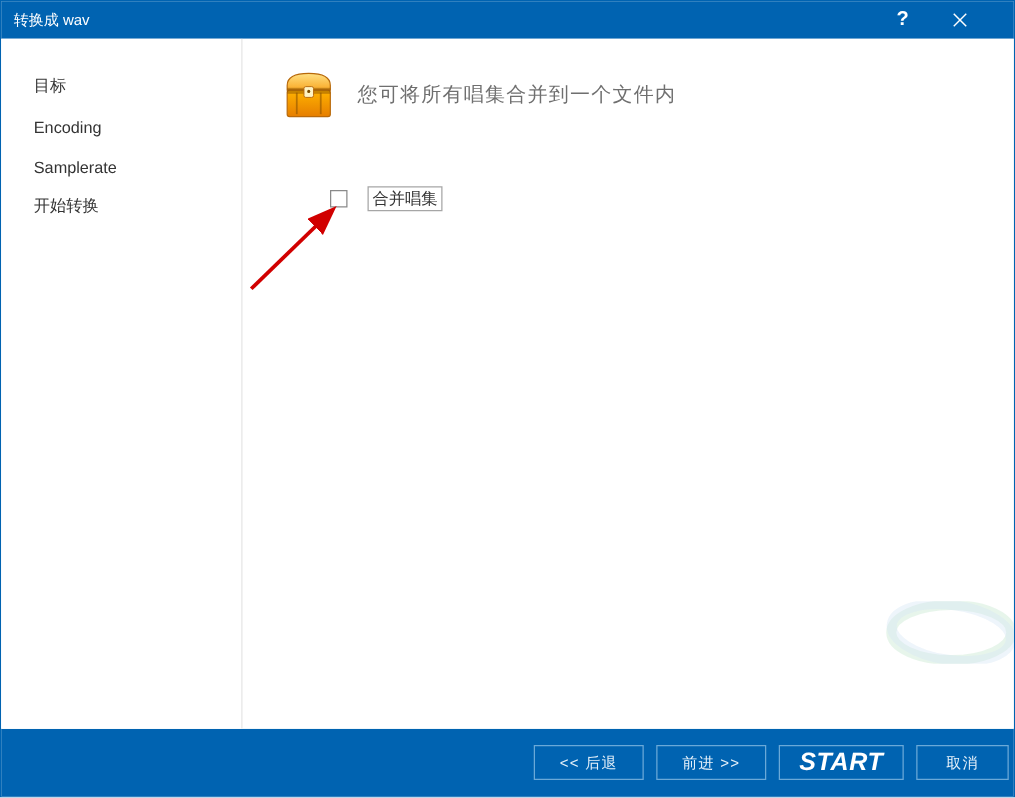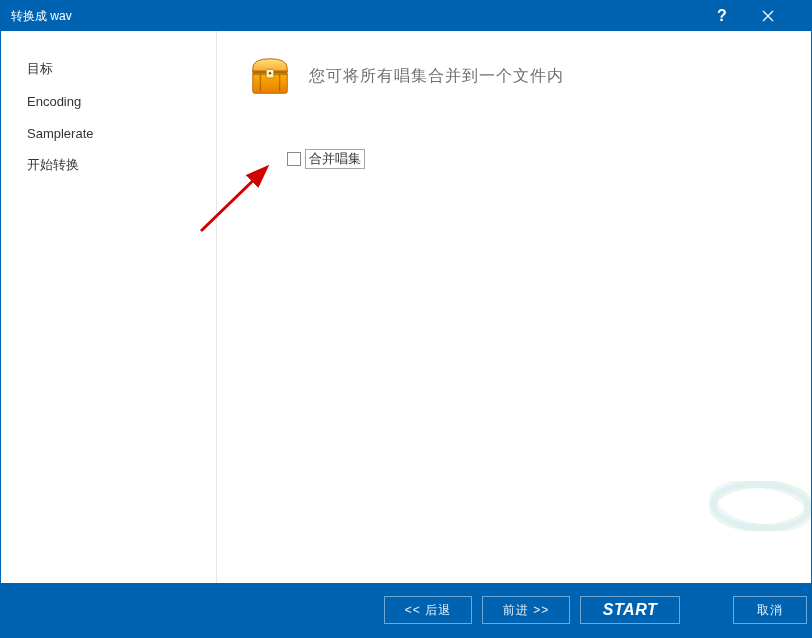--- a/index.html
+++ b/index.html
@@ -60,21 +60,21 @@
       height: 12px;
     }
     .body-area {
       flex: 1;
       display: flex;
       background: #fff;
       position: relative;
       overflow: hidden;
     }
     .sidebar {
-      width: 216px;
+      width: 193px;
       background: #fff;
       padding-top: 22px;
       border-right: 1px solid #e6e6e6;
       flex-shrink: 0;
     }
     .sidebar-item {
       height: 32px;
       display: flex;
       align-items: center;
       padding-left: 26px;
@@ -110,21 +110,21 @@
       letter-spacing: 1px;
     }
     .content-area {
       padding-left: 40px;
       padding-top: 14px;
       position: relative;
     }
     .checkbox-row {
       display: flex;
       align-items: center;
-      gap: 4px;
+      gap: 16px;
     }
     .checkbox-box {
       width: 14px;
       height: 14px;
       border: 1px solid #8a8a8a;
       background: #fff;
       cursor: pointer;
     }
     .checkbox-label {
       font-size: 13px;
@@ -161,27 +161,26 @@
       align-items: center;
       justify-content: center;
       cursor: pointer;
       font-family: inherit;
       letter-spacing: 1px;
     }
     .footer-btn.start {
       min-width: 100px;
       font-style: italic;
       font-weight: bold;
-      font-size: 16px;
+      font-size: 20px;
       letter-spacing: 0.5px;
       color: #fff;
     }
     .footer-btn.cancel {
       min-width: 74px;
-      margin-left: 43px;
     }
     .watermark {
       position: absolute;
       right: 0;
       bottom: 52px;
       width: 200px;
       height: 50px;
       opacity: 0.18;
       pointer-events: none;
     }

